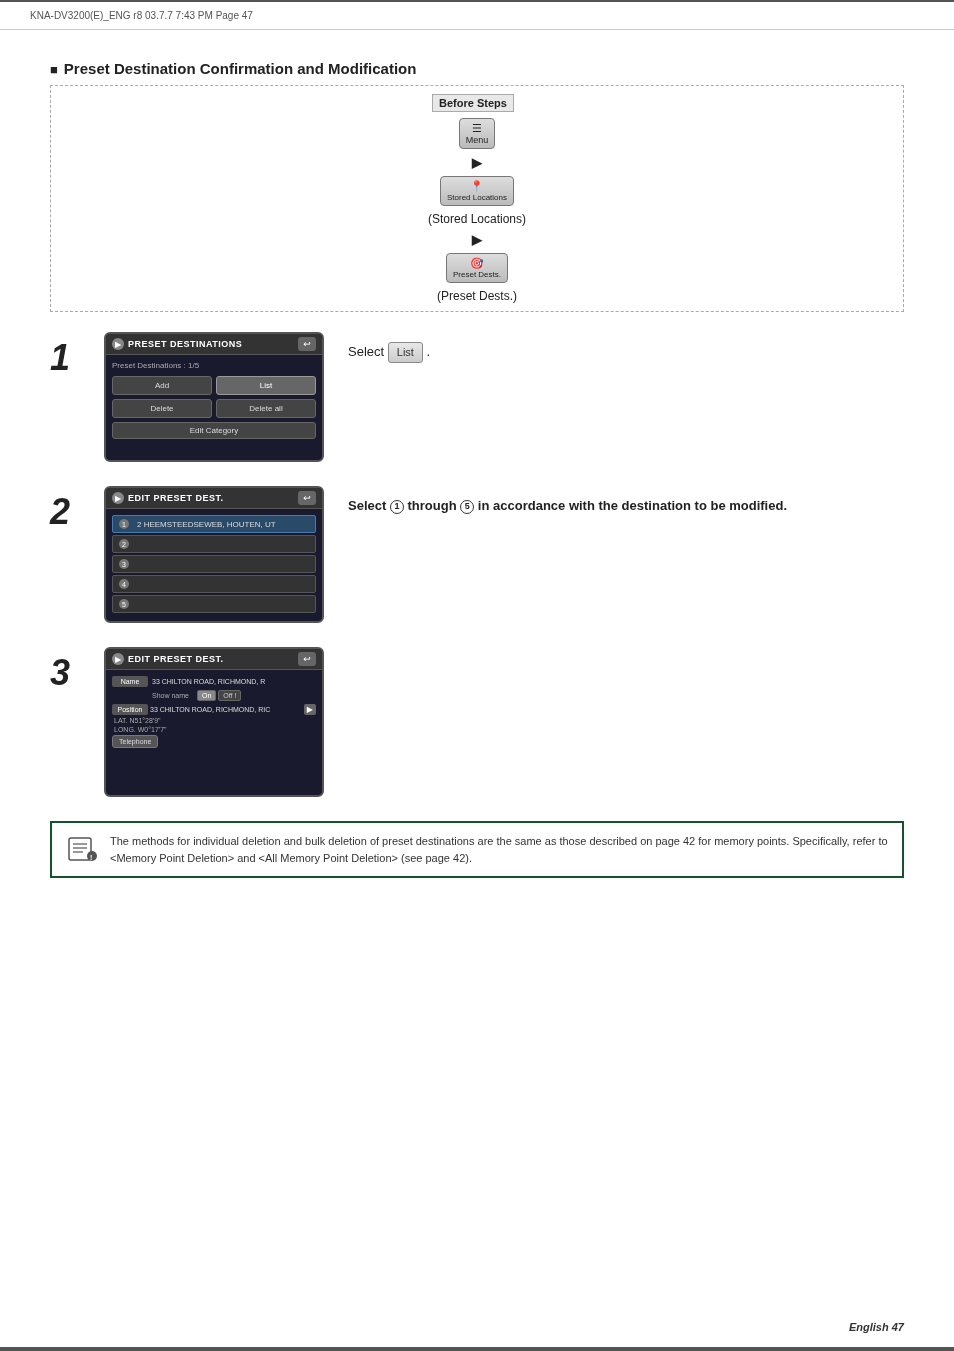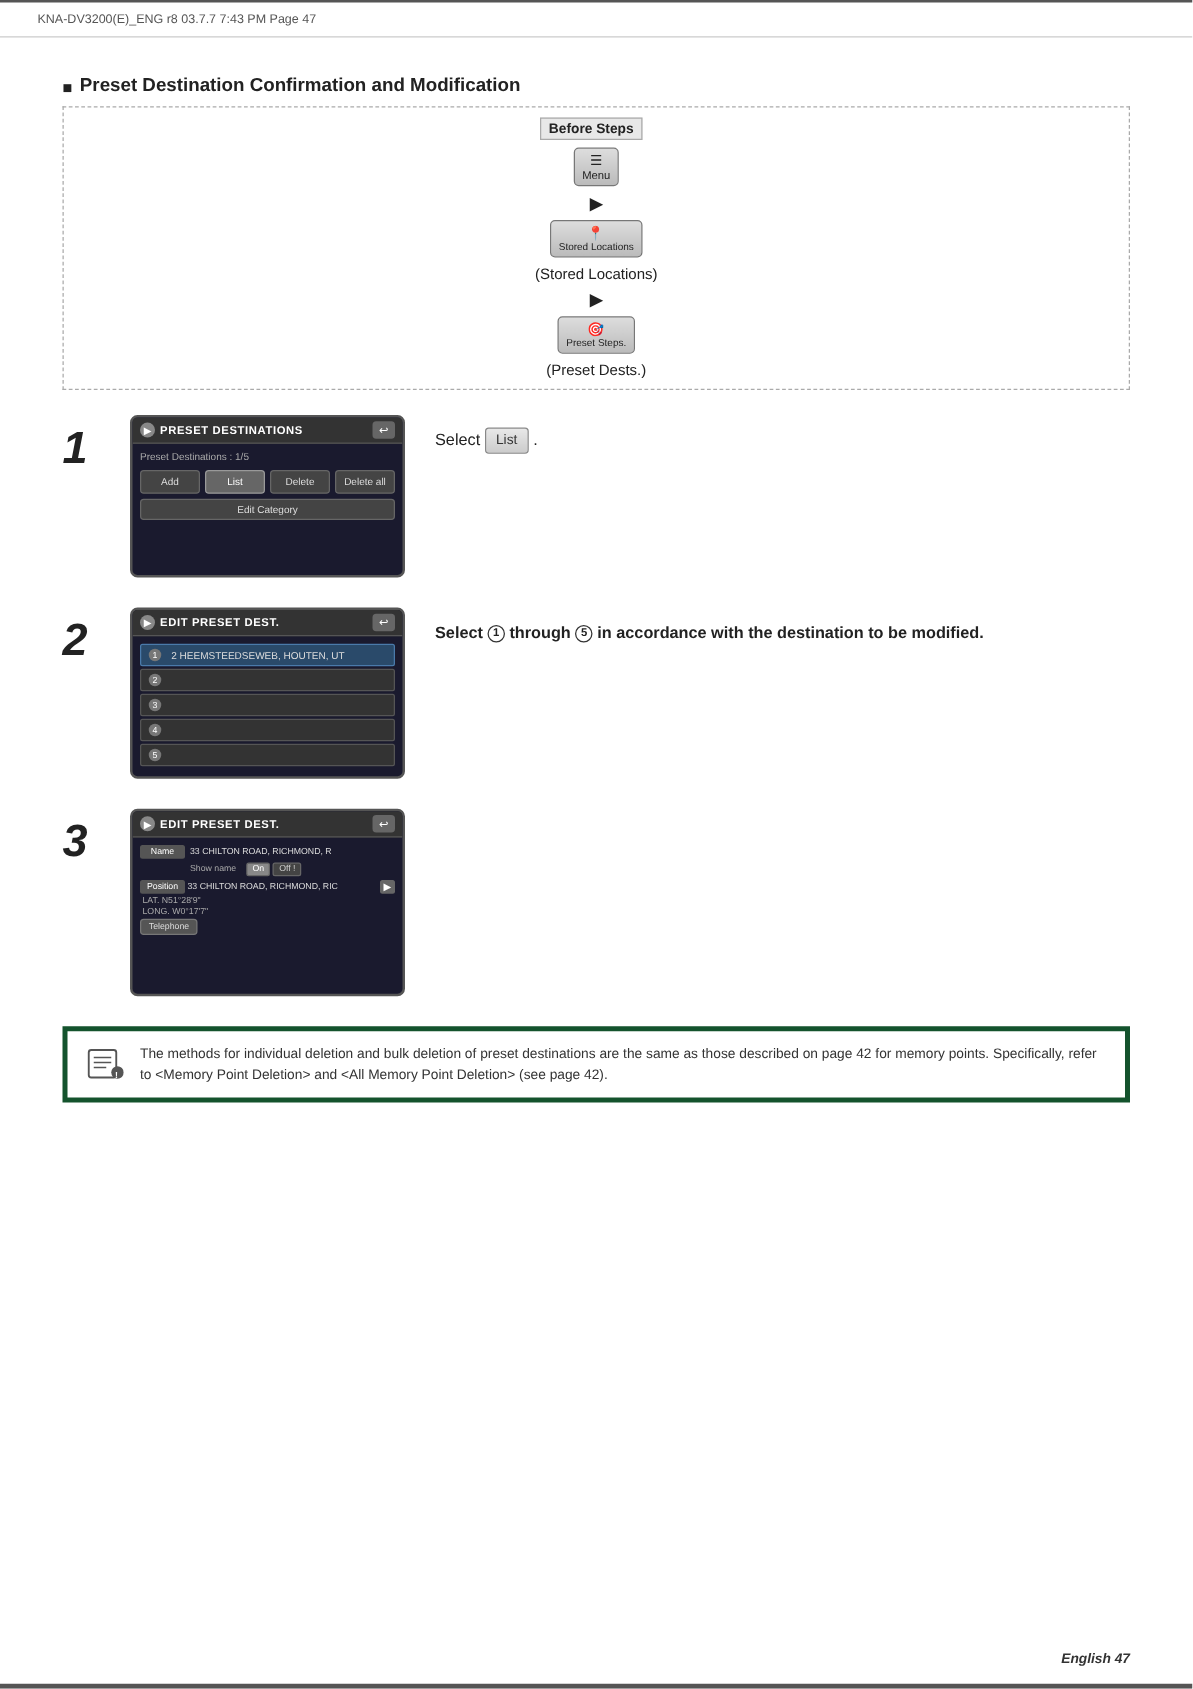--- a/index.html
+++ b/index.html
@@ -186,21 +186,21 @@
 
     .screen-subtitle {
       font-size: 8px;
       color: #aaa;
       margin-bottom: 6px;
       text-align: left;
     }
 
     .screen-btn-grid {
       display: grid;
-      grid-template-columns: 1fr 1fr 1fr 1fr;
+      grid-template-columns: 1fr 1fr;
       gap: 4px;
       margin-bottom: 4px;
     }
 
     .screen-btn {
       background: #444;
       border: 1px solid #666;
       border-radius: 3px;
       color: #ddd;
       font-size: 8px;
@@ -351,21 +351,21 @@
       border-radius: 3px;
       padding: 1px 8px;
       font-size: 11px;
       color: #333;
       vertical-align: middle;
     }
 
     
     .note-box {
       margin-top: 24px;
-      border: 4px solid #14532d;
+      border: 2px solid #14532d;
       padding: 10px 14px;
       display: flex;
       align-items: flex-start;
       gap: 12px;
       font-size: 11px;
       color: #333;
       line-height: 1.5;
     }
     .note-icon {
       width: 32px;
@@ -438,21 +438,21 @@
       </div>
       <span class="arrow-text">▶</span>
       <div class="nav-btn">
         <span class="btn-icon">📍</span>
         <span style="font-size:8px;">Stored Locations</span>
       </div>
       <span style="font-size:12px; margin:0 4px;">(Stored Locations)</span>
       <span class="arrow-text">▶</span>
       <div class="nav-btn">
         <span class="btn-icon">🎯</span>
-        <span style="font-size:8px;">Preset Steps.</span>
+        <span style="font-size:8px;">Preset Dests.</span>
       </div>
       <span style="font-size:12px; margin:0 4px;">(Preset Dests.)</span>
     </div>
 
     <div class="steps-container">
 
       <div class="step-row">
         <div class="step-number">1</div>
 
         <div class="step-screen">

